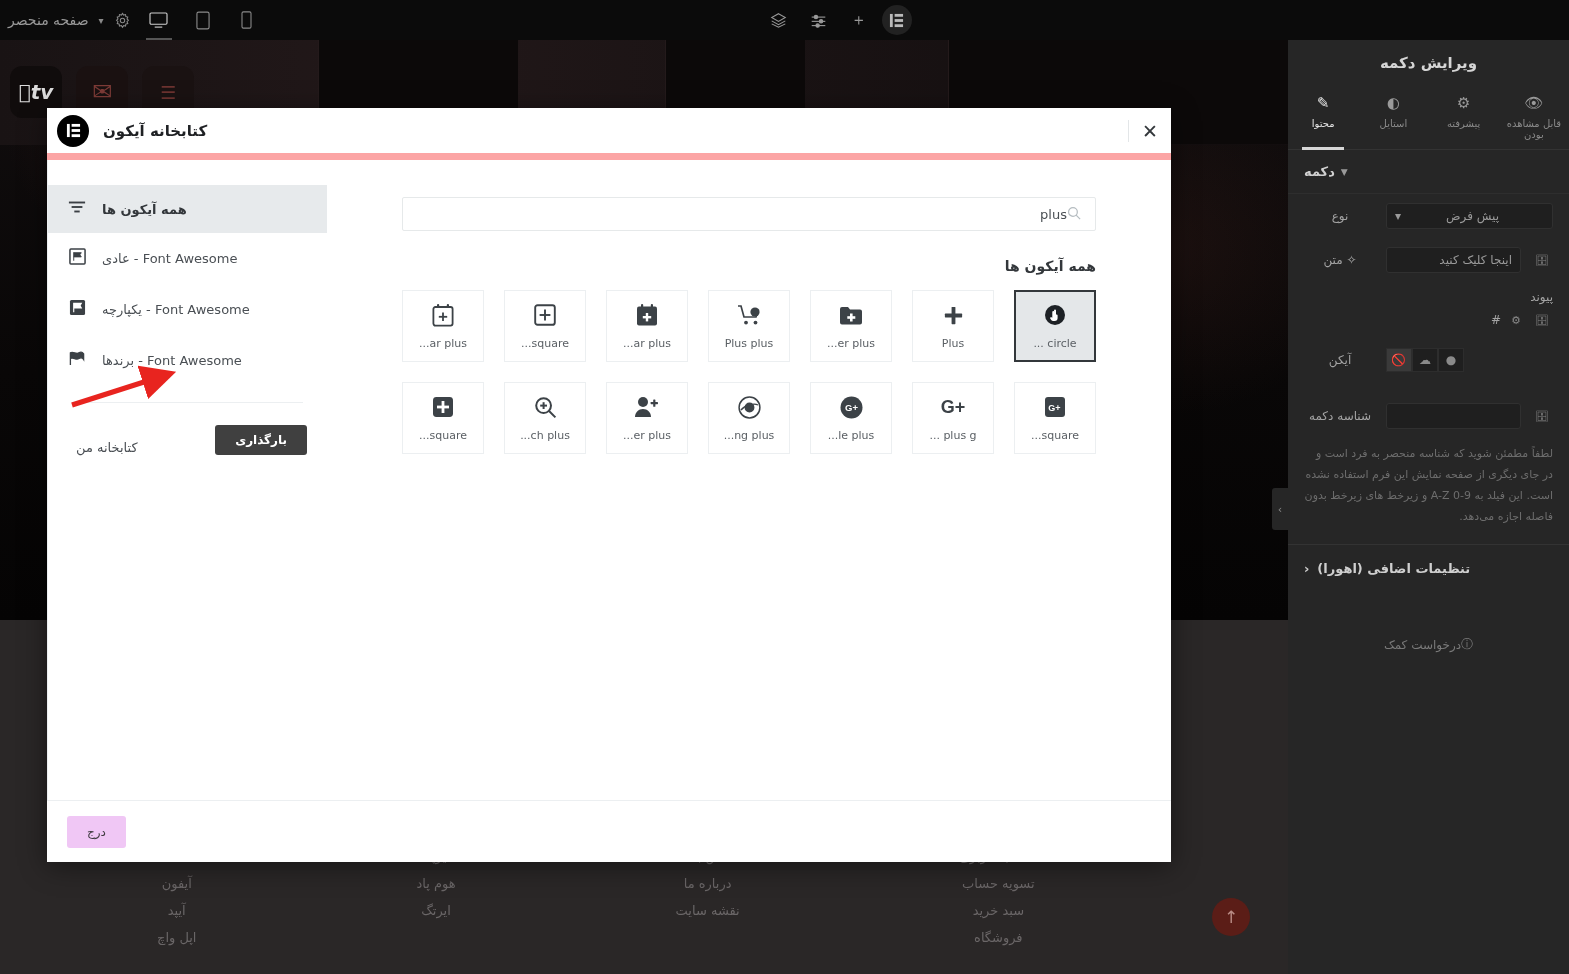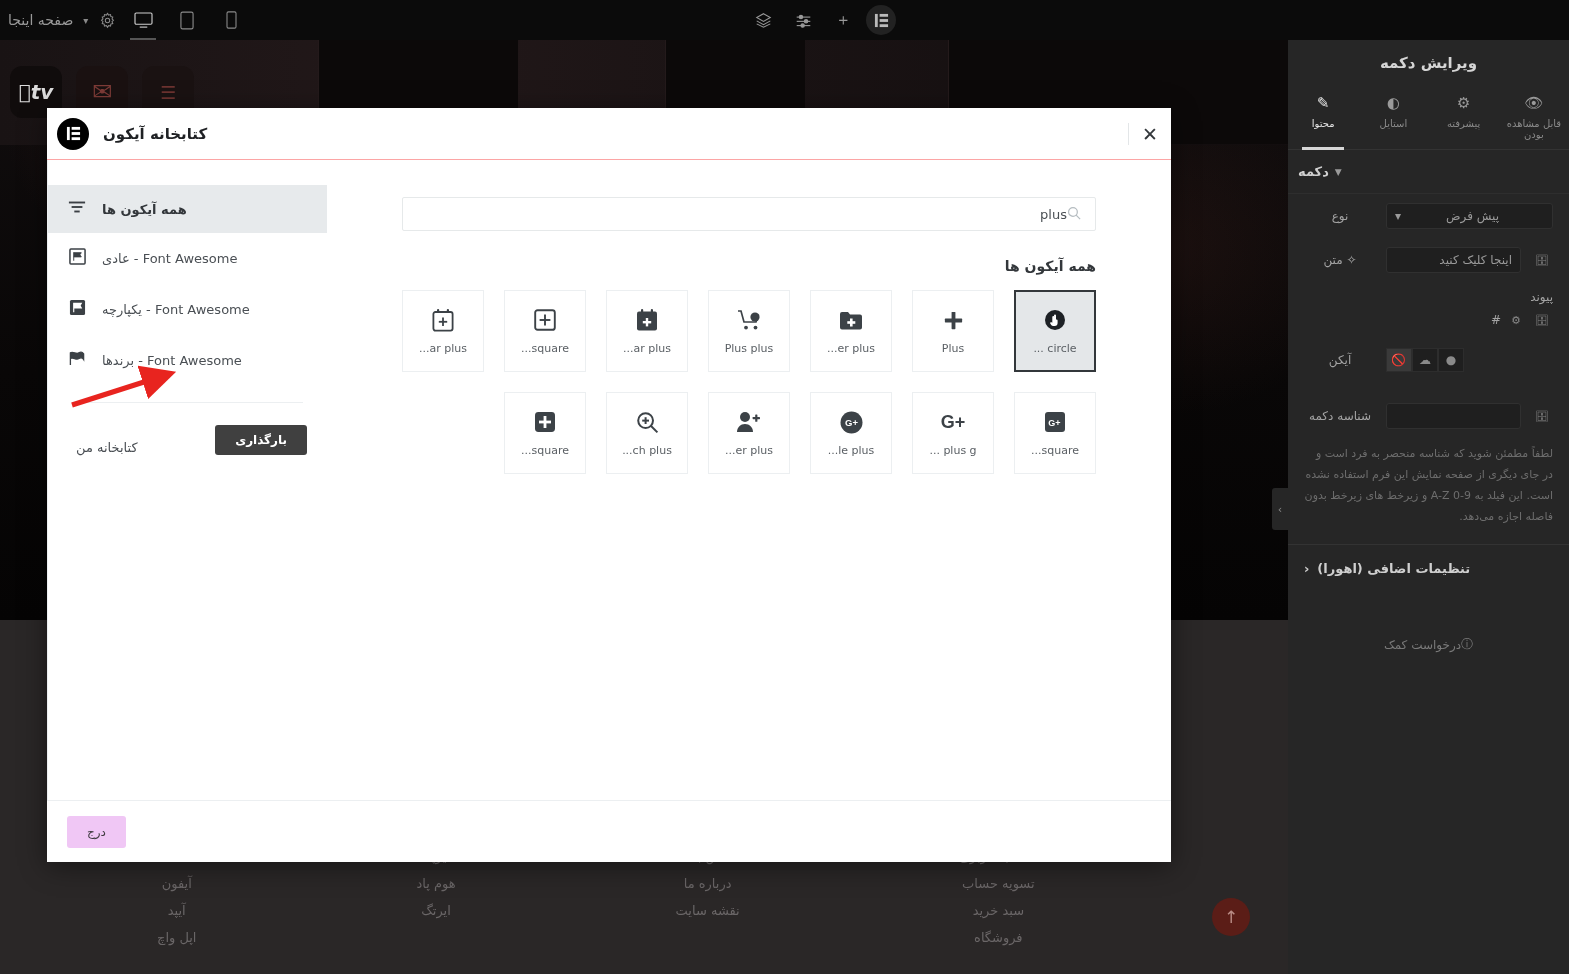--- a/index.html
+++ b/index.html
@@ -115,21 +115,21 @@
   }
   .ptab .pt-ico { font-size: 15px; display: block; margin-bottom: 6px; color: #9a9a9a; }
   .ptab .pt-lbl { font-size: 10px; display: block; }
   .ptab.active { color: #e4e4e4; }
   .ptab.active .pt-ico { color: #e4e4e4; }
   .ptab.active::after {
     content: ""; position: absolute; bottom: -1px; right: 14px; left: 14px; height: 3px; background: #d6d6d6;
   }
   .sect-head {
     display: flex; flex-direction: row-reverse; align-items: center; gap: 6px;
-    padding: 14px 10px; color: #cfcfcf; font-size: 13px; font-weight: 700;
+    padding: 14px 16px; color: #cfcfcf; font-size: 13px; font-weight: 700;
     border-bottom: 1px solid #2e2e2e;
   }
   .sect-head .caret { font-size: 9px; color: #9a9a9a; }
   .ctrl {
     display: flex; flex-direction: row-reverse; align-items: center;
     padding: 9px 16px; gap: 10px;
   }
   .ctrl .lbl { width: 72px; font-size: 12px; color: #a4a4a4; text-align: center; flex: none; }
   .ctrl .field {
     flex: 1; height: 26px; background: #1f1f1f; border: 1px solid #303030; border-radius: 3px;
@@ -163,21 +163,21 @@
   }
 
   
   .modal {
     position: absolute; left: 47px; top: 108px; width: 1124px; height: 754px;
     background: #fff; z-index: 10; display: flex; flex-direction: column;
     box-shadow: 0 4px 26px rgba(0,0,0,.45);
   }
   .modal-head {
     height: 52px; display: flex; flex-direction: row-reverse; align-items: center;
-    border-bottom: 1px solid #fca5a5; padding: 0 0 0 0;
+    border-bottom: 7px solid #fca5a5; padding: 0 0 0 0;
   }
   .mh-logo {
     width: 32px; height: 32px; border-radius: 50%; background: #000; color: #fff;
     display: flex; align-items: center; justify-content: center; margin: 0 14px 0 10px; flex: none;
   }
   .mh-title { color: #1f2124; font-size: 15px; font-weight: 700; }
   .mh-spacer { flex: 1; }
   .mh-div { width: 1px; height: 22px; background: #e3e6e8; margin-left: 8px; }
   .mh-close {
     width: 42px; height: 52px; display: flex; align-items: center; justify-content: center;
@@ -217,21 +217,21 @@
   .search-val { flex: 1; color: #4a4f54; font-size: 13px; text-align: right; }
   .search-ico { color: #b5bcc0; font-size: 13px; }
   .grid-title {
     padding: 27px 75px 0; text-align: right; color: #33373b; font-size: 14px; font-weight: 700;
   }
   .grid {
     display: flex; flex-direction: row-reverse; flex-wrap: wrap; gap: 20px;
     padding: 16px 75px 0; direction: ltr; justify-content: flex-start;
   }
   .icon-cell {
-    width: 82px; height: 82px; border: 1px solid #eceff1; background: #fff;
+    width: 82px; height: 72px; border: 1px solid #eceff1; background: #fff;
     display: flex; flex-direction: column; align-items: center; justify-content: center; gap: 9px;
   }
   .icon-cell.selected { background: #e4e7e9; border: 2px solid #33373b; }
   .ic-glyph { font-size: 23px; color: #3c4247; line-height: 1; height: 25px; display: flex; align-items: center; }
   .ic-name { font-size: 11px; color: #5b6065; }
 
   .modal-foot {
     height: 62px; border-top: 1px solid #eceff1;
     display: flex; flex-direction: row-reverse; align-items: center; padding: 0 20px;
   }
@@ -347,21 +347,21 @@
             </svg>
         </div>
       </div>
       <div class="tb-gear">
         <svg width="17" height="17" viewBox="0 0 20 20" fill="none" stroke="currentColor" stroke-width="1.2">
             <circle cx="10" cy="10" r="2.6"></circle>
             <path d="M10 1.6 11.3 3.6 13.6 3 13.9 5.4 16.2 6 15.3 8.2 17 9.8 15.3 11.4 16.2 13.6 13.9 14.2 13.6 16.6 11.3 16 10 18 8.7 16 6.4 16.6 6.1 14.2 3.8 13.6 4.7 11.4 3 9.8 4.7 8.2 3.8 6 6.1 5.4 6.4 3 8.7 3.6Z"></path>
           </svg>
       </div>
       <div class="chev">▾</div>
-      <div class="page-name">صفحه اینجا</div>
+      <div class="page-name">صفحه منحصر</div>
     </div>
   </div>
 
   <div class="panel">
     <div class="panel-title">ویرایش دکمه</div>
 
     <div class="panel-tabs">
       <div class="ptab active">
         <span class="pt-ico">✎</span>
         <span class="pt-lbl">محتوا</span>
@@ -634,20 +634,30 @@
           <div class="icon-cell">
             <span class="ic-glyph">
               <svg width="23" height="23" viewBox="0 0 23 23">
                   <circle cx="11.5" cy="11.5" r="11" fill="currentColor"></circle>
                   <text x="11.5" y="15.4" font-size="9.5" font-weight="700" fill="#fff" text-anchor="middle" font-family="Liberation Sans, sans-serif">G+</text>
                 </svg>
             </span>
             <span class="ic-name">...le plus</span>
           </div>
 
+          <div class="icon-cell">
+            <span class="ic-glyph">
+              <svg width="23" height="23" viewBox="0 0 23 23" fill="none" stroke="currentColor" stroke-width="1.5">
+                  <circle cx="11.5" cy="11.5" r="10.4"></circle>
+                  <circle cx="11.5" cy="11.5" r="4.2" fill="currentColor"></circle>
+                  <path d="M3 14 C7 9 16 7 20 9" stroke-width="1.3"></path>
+                </svg>
+            </span>
+            <span class="ic-name">...ng plus</span>
+          </div>
 
           <div class="icon-cell">
             <span class="ic-glyph">
               <svg width="26" height="22" viewBox="0 0 26 22" fill="currentColor">
                   <circle cx="9" cy="6" r="5"></circle>
                   <path d="M1 21c0-4.6 3.6-8 8-8s8 3.4 8 8Z"></path>
                   <rect x="19.2" y="3.4" width="2.2" height="7.4" rx=".6"></rect>
                   <rect x="16.6" y="6" width="7.4" height="2.2" rx=".6"></rect>
                 </svg>
             </span>

